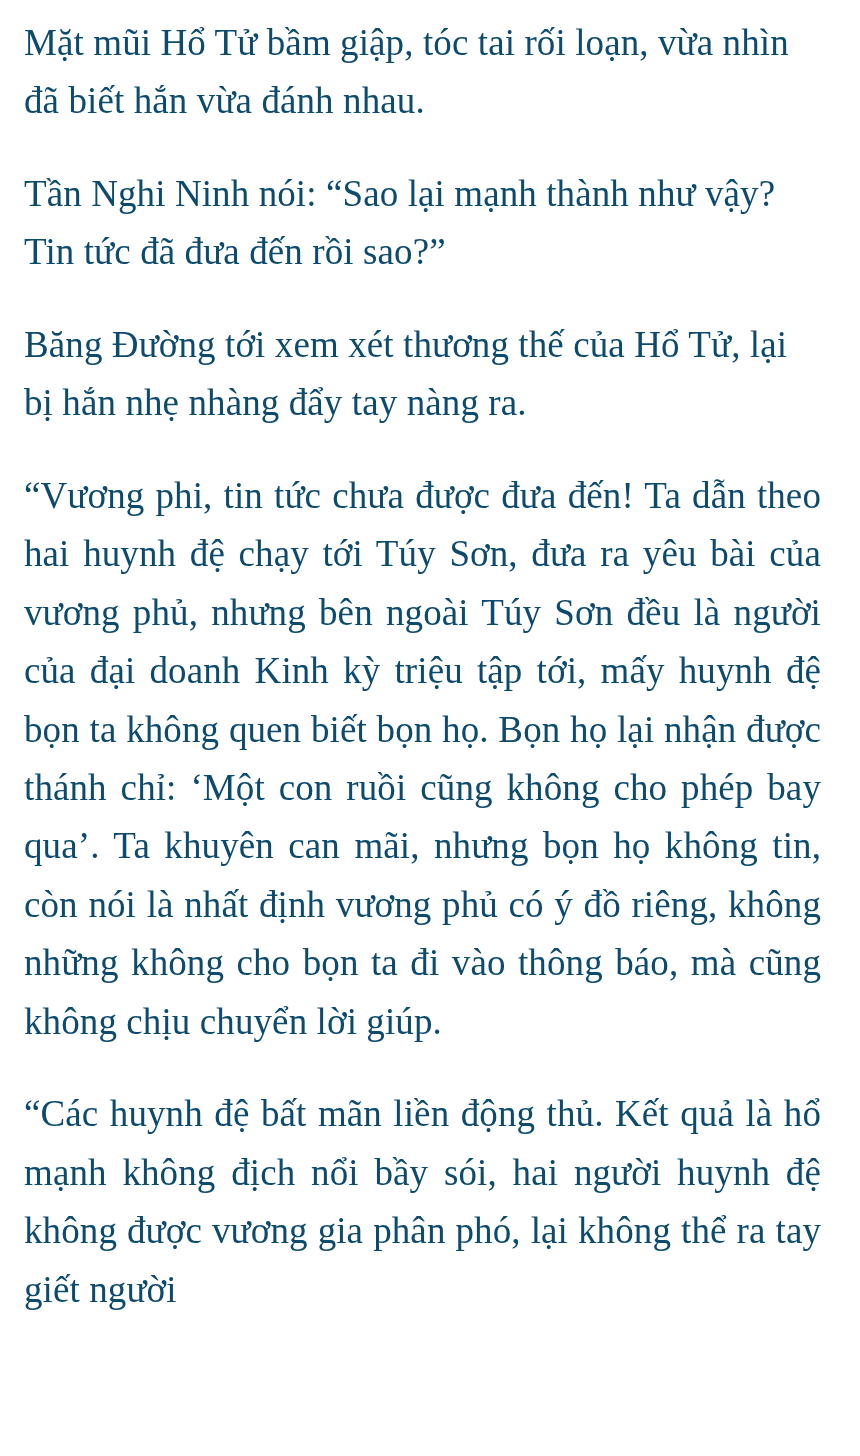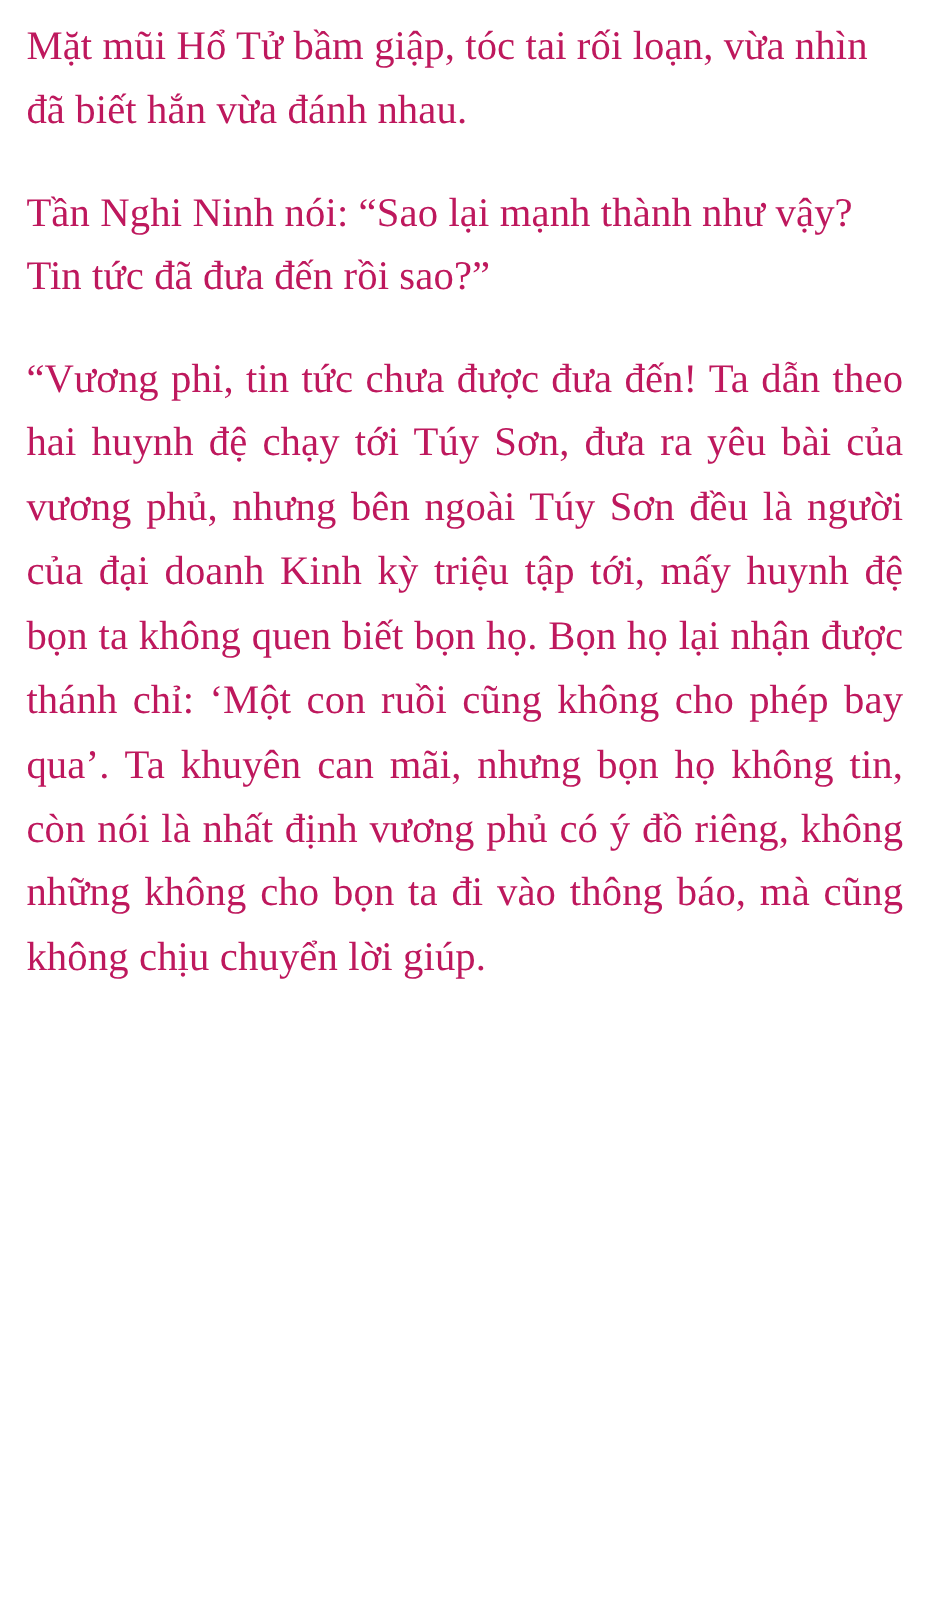--- a/index.html
+++ b/index.html
@@ -16,31 +16,33 @@
   .reader {
     padding: 14px 24px 0 24px;
     box-sizing: border-box;
   }
   .para {
     font-size: 37px;
     line-height: 1.58;
     margin: 0 15px 34px 0;
     text-align: justify;
     text-justify: inter-word;
-    color: #be185d;
+    color: #0c4a6e;
     letter-spacing: 0.1px;
   }
   .para:last-child {
     margin-bottom: 0;
   }
   
   .para.flush {
     text-align: left;
   }
 </style>
 </head>
 <body>
 
 <div class="reader">
   <p class="para flush">Mặt mũi Hổ Tử bầm giập, tóc tai rối loạn, vừa nhìn đã biết hắn vừa đánh nhau.</p>
   <p class="para flush">Tần Nghi Ninh nói: “Sao lại mạnh thành như vậy? Tin tức đã đưa đến rồi sao?”</p>
+  <p class="para flush">Băng Đường tới xem xét thương thế của Hổ Tử, lại bị hắn nhẹ nhàng đẩy tay nàng ra.</p>
   <p class="para">“Vương phi, tin tức chưa được đưa đến! Ta dẫn theo hai huynh đệ chạy tới Túy Sơn, đưa ra yêu bài của vương phủ, nhưng bên ngoài Túy Sơn đều là người của đại doanh Kinh kỳ triệu tập tới, mấy huynh đệ bọn ta không quen biết bọn họ. Bọn họ lại nhận được thánh chỉ: ‘Một con ruồi cũng không cho phép bay qua’. Ta khuyên can mãi, nhưng bọn họ không tin, còn nói là nhất định vương phủ có ý đồ riêng, không những không cho bọn ta đi vào thông báo, mà cũng không chịu chuyển lời giúp.</p>
+  <p class="para">“Các huynh đệ bất mãn liền động thủ. Kết quả là hổ mạnh không địch nổi bầy sói, hai người huynh đệ không được vương gia phân phó, lại không thể ra tay giết người</p>
 </div>
 
 </body></html>

